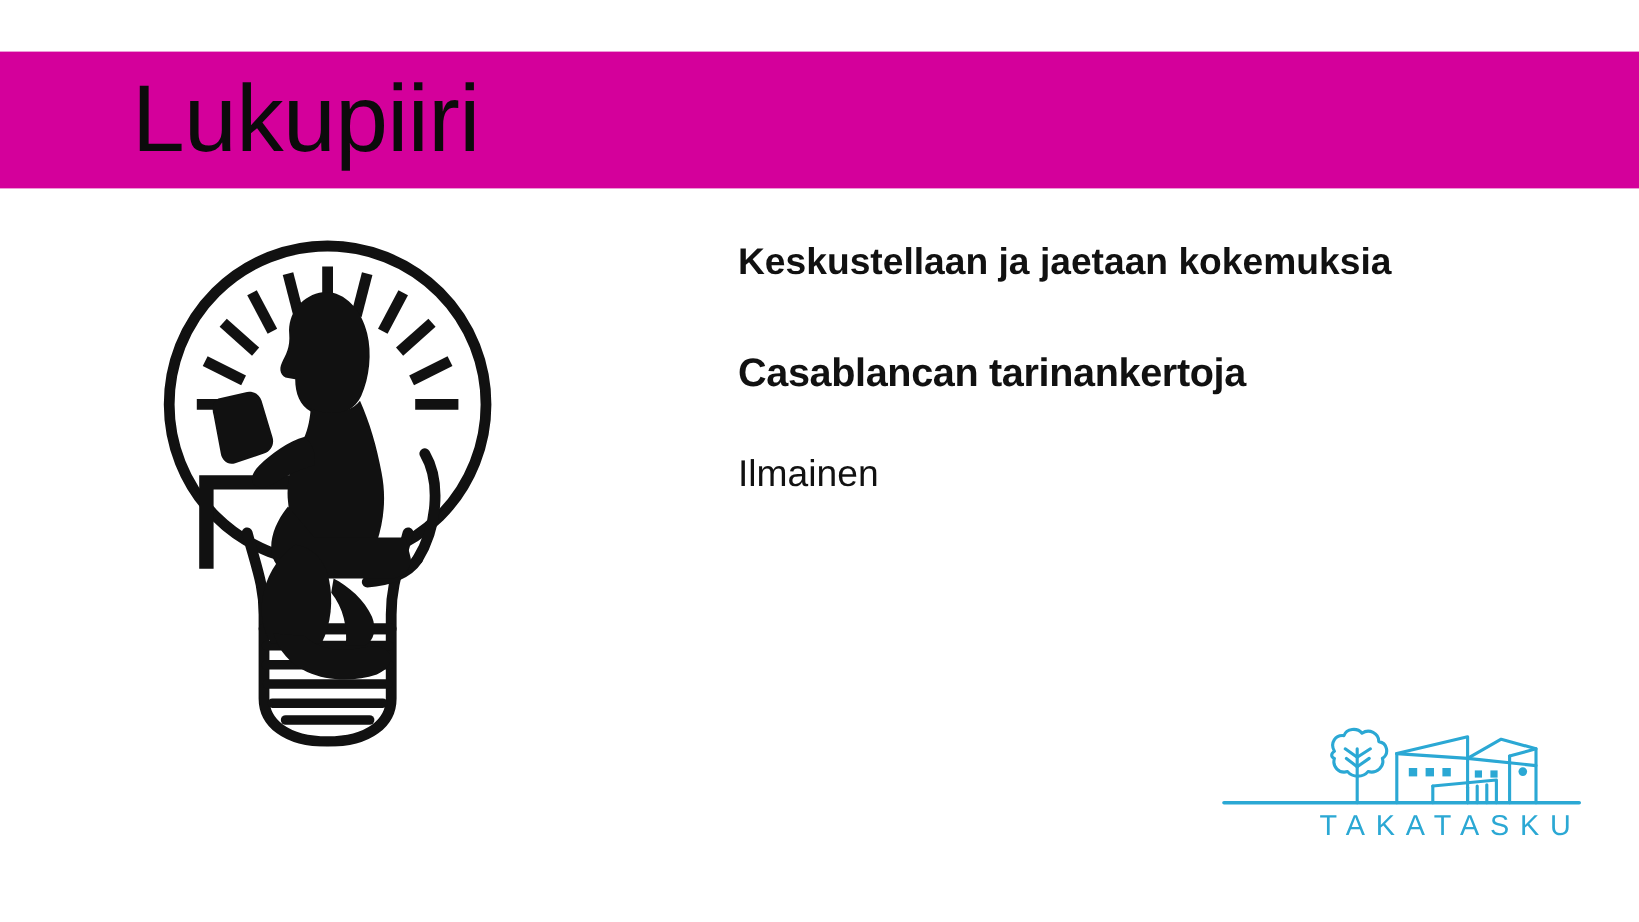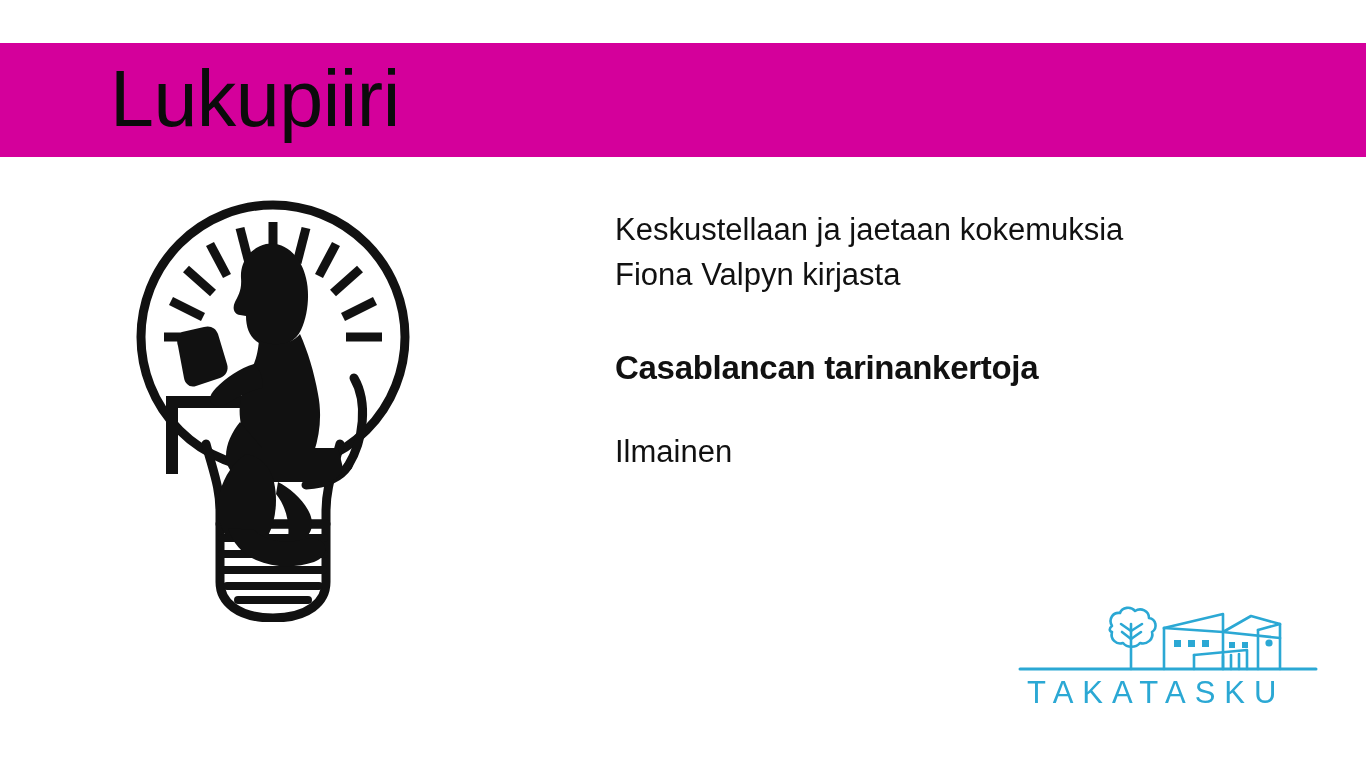--- a/index.html
+++ b/index.html
@@ -64,23 +64,23 @@
   .line-date {
     font-size: 41px;
     font-weight: 700;
     line-height: 1.12;
     letter-spacing: -0.3px;
     white-space: nowrap;
     margin: 0 0 44px 0;
   }
   .line-desc {
     font-size: 31px;
-    font-weight: 400;
+    font-weight: 700;
     line-height: 1.45;
-    margin: 12px 0 52px 0;
+    margin: 0 0 52px 0;
   }
   .line-desc span { display: block; white-space: nowrap; }
   .line-book {
     font-size: 33px;
     font-weight: 700;
     line-height: 1.12;
     letter-spacing: -0.3px;
     white-space: nowrap;
     margin: 0 0 46px 0;
   }
@@ -118,22 +118,22 @@
     top: 0;
     width: 300px;
     height: 76px;
   }
   .logo-mark svg { display: block; width: 100%; height: 100%; }
   .logo-word {
     position: absolute;
     left: 0;
     top: 74px;
     width: 300px;
-    text-align: left;
-    font-size: 31px;
+    text-align: right;
+    font-size: 24px;
     font-weight: 400;
     letter-spacing: 9px;
     text-indent: 9px;
     color: #2ba8d4;
     line-height: 1.1;
     white-space: nowrap;
   }
 </style>
 </head>
 <body>
@@ -234,21 +234,20 @@
                  C 186 342, 184 352, 176 356
                  L160 356 C 162 342, 158 324, 148 312 Z"></path>
       </g>
     </svg>
   </div>
 
   <div class="content">
 
     <div class="line-desc">
       <span>Keskustellaan ja jaetaan kokemuksia</span>
-      <span>Fiona Valpyn kirjasta</span>
     </div>
 
     <div class="line-book">Casablancan tarinankertoja</div>
 
     <div class="line-price">Ilmainen</div>
   </div>
 
 
   <div class="logo">
     <div class="logo-mark">

